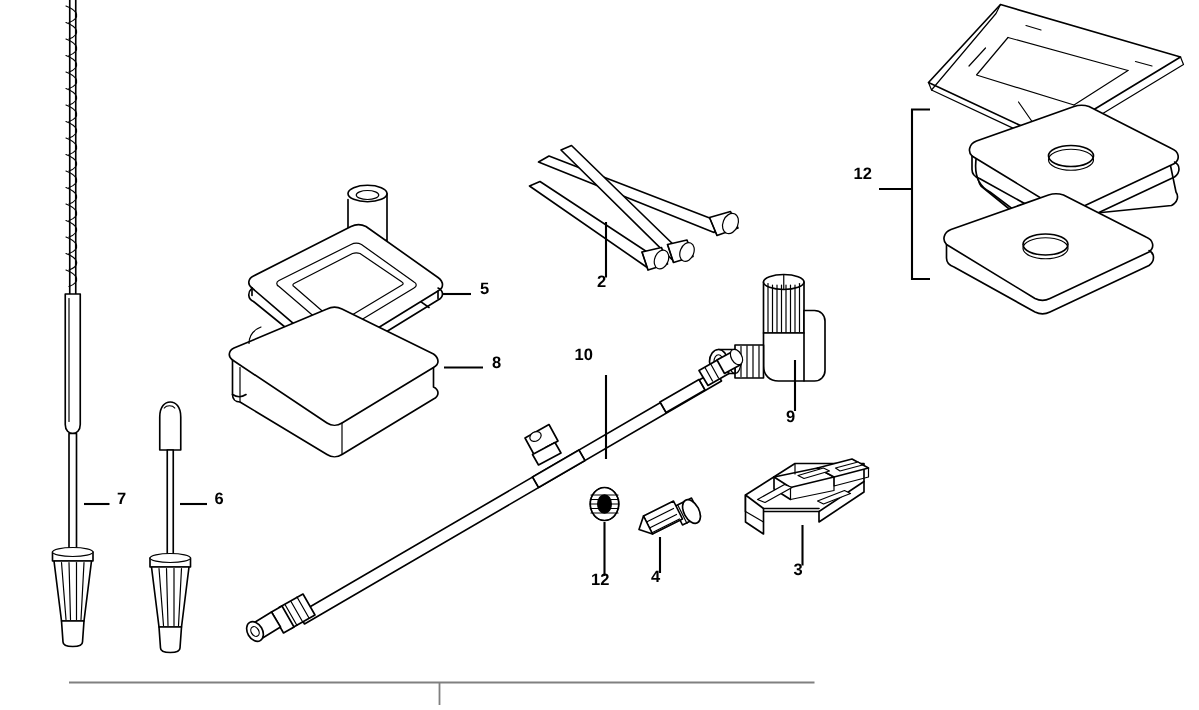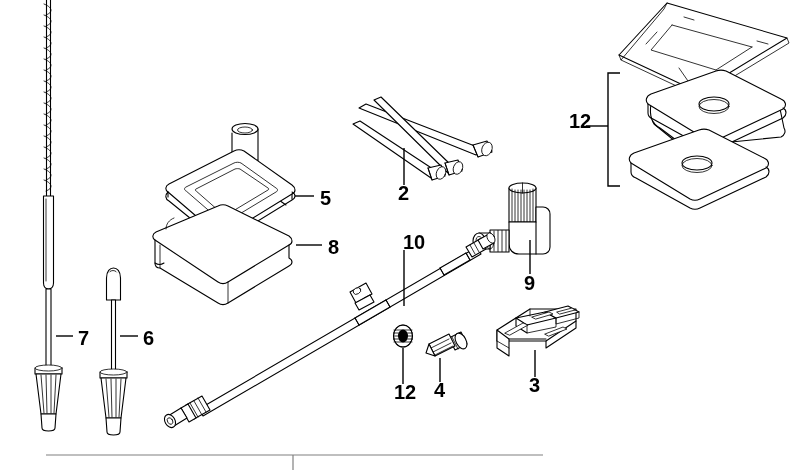--- a/index.html
+++ b/index.html
@@ -22,21 +22,21 @@
     position: absolute;
     left: 0;
     top: 0;
     width: 799px;
     height: 473px;
   }
   .callout-label {
     position: absolute;
     font-family: "Liberation Sans", sans-serif;
     font-weight: bold;
-    font-size: 20px;
+    font-size: 11px;
     color: #000000;
     line-height: 1;
     white-space: nowrap;
     user-select: none;
   }
 </style>
 </head>
 <body>
 
 <div id="canvas">
@@ -394,19 +394,19 @@
   <div class="callout-label" style="left:320px; top:188px;">5</div>
 
   <div class="callout-label" style="left:143px; top:328px;">6</div>
 
   <div class="callout-label" style="left:78px; top:328px;">7</div>
 
   <div class="callout-label" style="left:328px; top:237px;">8</div>
 
   <div class="callout-label" style="left:524px; top:273px;">9</div>
 
-  <div class="callout-label" style="left:403px; top:232px;">10</div>
+  <div class="callout-label" style="left:383px; top:232px;">10</div>
 
   <div class="callout-label" style="left:394px; top:382px;">12</div>
 
   <div class="callout-label" style="left:569px; top:111px;">12</div>
 
 </div>
 
 </body></html>

